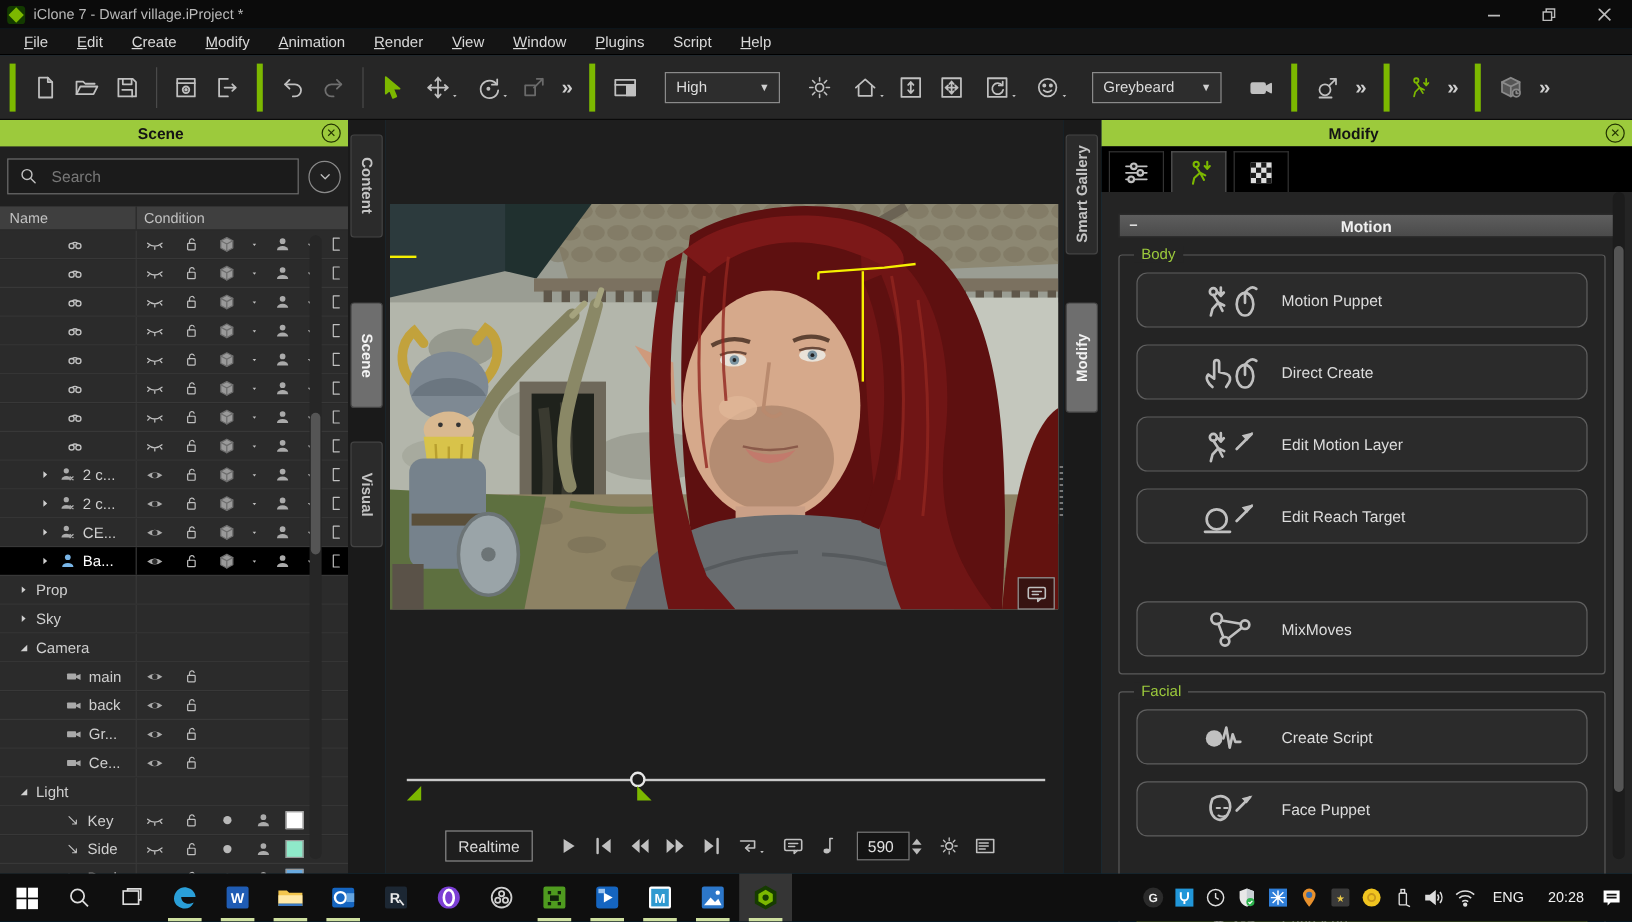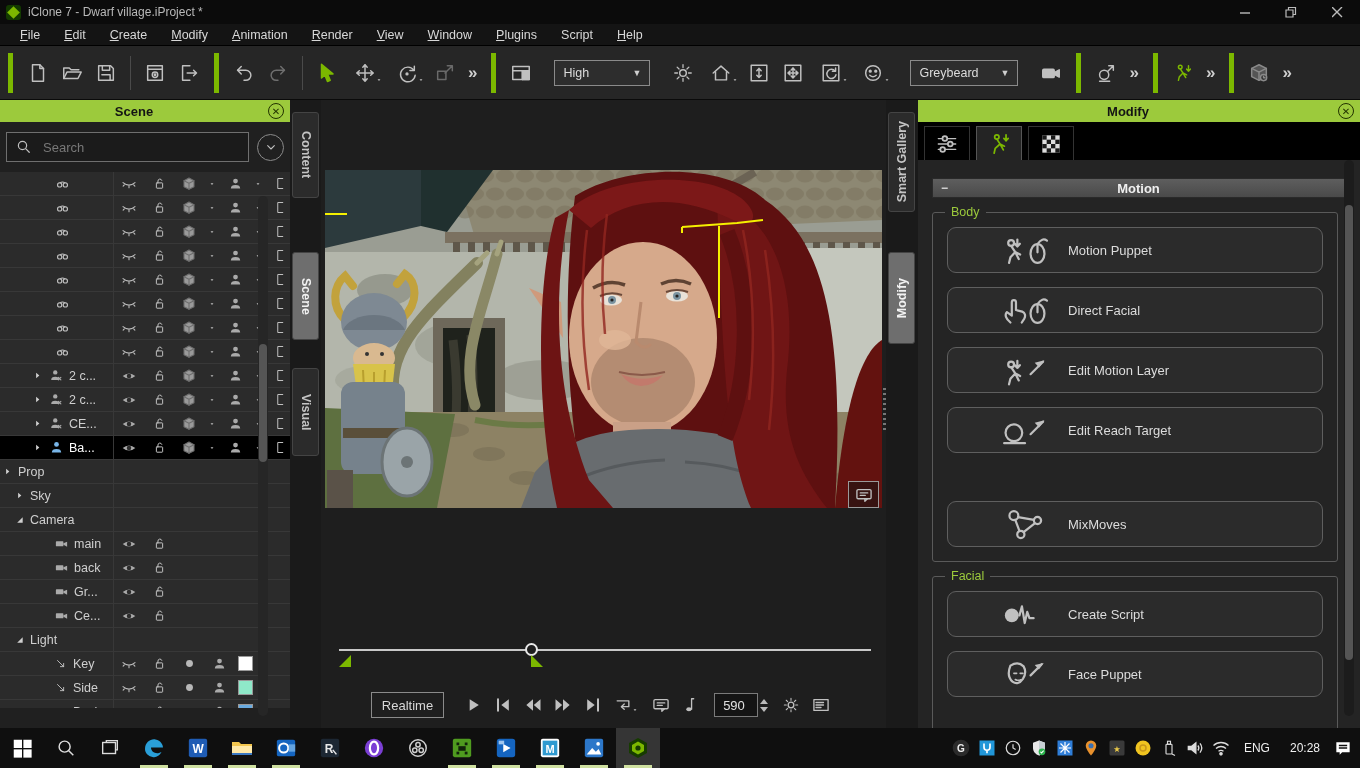--- a/index.html
+++ b/index.html
@@ -447,20 +447,24 @@
           <span class="ph">Search</span>
         </div>
         <div class="circle-btn">
             <span class="ic">
               <svg width="16" height="16" viewBox="0 0 24 24" fill="none" stroke="#c0c0c0" stroke-width="1.6" stroke-linecap="round" stroke-linejoin="round">
                 <path d="M7 10 l5 5 5-5"></path>
               </svg>
             </span>
           </div>
       </div>
+      <div class="table-head">
+        <div class="c1">Name</div>
+        <div class="c2">Condition</div>
+      </div>
       <div class="rows" id="scene-rows">
           <div class="srow">
             <div class="ncell" style="padding-left: 48px;">
               <span class="ic" style="margin-left: 6px;">
                 <svg width="17" height="17" viewBox="0 0 24 24" fill="none" stroke="#c0c0c0" stroke-width="1.6" stroke-linecap="round" stroke-linejoin="round">
                   <circle cx="8" cy="14" r="3"></circle>
                   <circle cx="16" cy="14" r="3"></circle>
                   <path d="M8.5 11.2 q3.5-2.6 7 0"></path>
                 </svg>
               </span>
@@ -1264,21 +1268,21 @@
               <span class="cslot">
                 <span class="ic">
                   <svg width="15" height="15" viewBox="0 0 24 24" fill="none" stroke="#c0c0c0" stroke-width="1.6" stroke-linecap="round" stroke-linejoin="round">
                     <path d="M14 4 H6 V20 h8"></path>
                   </svg>
                 </span>
               </span>
             </div>
           </div>
           <div class="srow">
-            <div class="ncell" style="padding-left: 2px;">
+            <div class="ncell" style="padding-left: 14px;">
               <span class="ic">
                 <svg width="11" height="11" viewBox="0 0 24 24" fill="none" stroke="#c0c0c0" stroke-width="1.6" stroke-linecap="round" stroke-linejoin="round">
                   <path d="M9 6 l7 6 -7 6 Z" fill="#d0d0d0" stroke="none"></path>
                 </svg>
               </span>
               <span class="lbl">Prop</span>
             </div>
             <div class="ccell"></div>
           </div>
           <div class="srow">
@@ -1965,21 +1969,21 @@
             <div class="mod-btn">
               <span class="mb-icon">
                 <span class="ic">
                   <svg width="50" height="34" viewBox="0 0 36 24" fill="none" stroke="#c0c0c0" stroke-width="1.6" stroke-linecap="round" stroke-linejoin="round">
                     <path d="M7.5 21 c-3-2.5-4.5-5.5-2.5-7.5 l3.5 2.5 v-9.5 c0-2.2 3-2.2 3 0 v5.5 l4.5 1.2 c2.2.8 2.5 3 1.5 5 l-1.8 2.8"></path>
                     <ellipse cx="27" cy="14.5" rx="5" ry="6.8"></ellipse>
                     <path d="M27 7.7 v6 M27 7.7 q3.5-5 6.8-2.4"></path>
                   </svg>
                 </span>
               </span>
-              <span class="mb-label">Direct Facial</span>
+              <span class="mb-label">Direct Create</span>
             </div>
             <div class="mod-btn">
               <span class="mb-icon">
                 <span class="ic">
                   <svg width="50" height="34" viewBox="0 0 36 24" fill="none" stroke="#c0c0c0" stroke-width="1.6" stroke-linecap="round" stroke-linejoin="round">
                     <circle cx="8" cy="8" r="2.1"></circle>
                     <path d="M8 10 11 14.5 l3.5 1.8 M11 14.5 l-3.5 3.8 -1 4 M11 14.5 l2.5 5 M12.5 5.5 v5 M12.5 10.5 l-1.8-2 M12.5 10.5 l1.8-2"></path>
                     <path d="M22 15 L31 6"></path>
                     <path d="M32 5 l-7 1.8 3.2 3.4 Z" fill="#c0c0c0" stroke="none"></path>
                   </svg>

